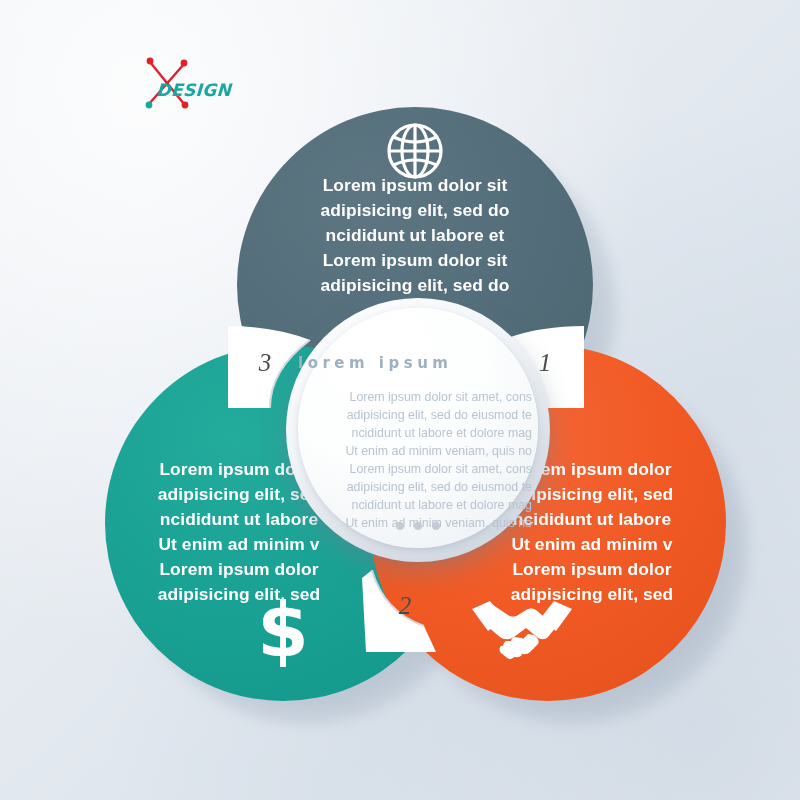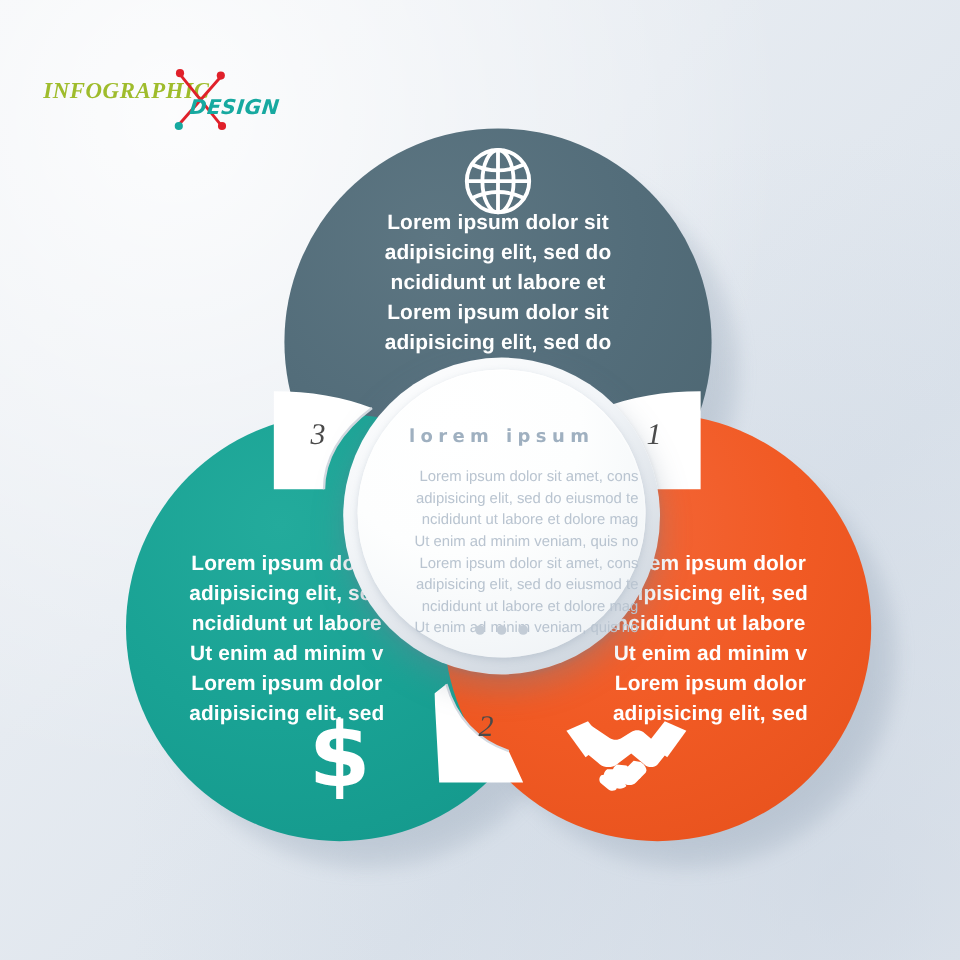--- a/index.html
+++ b/index.html
@@ -169,21 +169,20 @@
     left: 12px; top: 10px;
     width: 240px; height: 240px;
     border-radius: 50%;
     background: radial-gradient(circle at 34% 20%, #ffffff 0%, #fdfefe 42%, #f4f7f9 72%, #eaeff3 100%);
     box-shadow: inset 0 1px 2px rgba(255,255,255,0.9), 0 2px 6px rgba(120,138,158,0.25);
   }
   .center-title {
     position: absolute;
     left: 0; top: 46px;
     width: 240px;
-    text-align: center;
     font-family: "DejaVu Sans", sans-serif;
     font-weight: 700;
     font-size: 15px;
     letter-spacing: 4.5px;
     color: #9fb0c0;
   }
   .center-body {
     position: absolute;
     left: 6px; top: 80px;
     width: 228px;
@@ -208,21 +207,20 @@
   }
 </style>
 </head>
 <body>
 
 <div class="stage">
 
   <div class="bg-sheen"></div>
 
   <div class="logo">
-    <div class="logo-info">INFOGRAPHIC</div>
     <svg class="logo-x" viewBox="0 0 52 56">
       <line x1="10" y1="8" x2="44" y2="50" stroke="#e0202a" stroke-width="2.4"></line>
       <line x1="44" y1="10" x2="9" y2="50" stroke="#e0202a" stroke-width="2.4"></line>
       <circle cx="10" cy="7" r="3.4" fill="#e0202a"></circle>
       <circle cx="44" cy="9" r="3.4" fill="#e0202a"></circle>
       <circle cx="9" cy="51" r="3.4" fill="#17a9a0"></circle>
       <circle cx="45" cy="51" r="3.4" fill="#e0202a"></circle>
     </svg>
     <div class="logo-design">DESIGN</div>
   </div>

